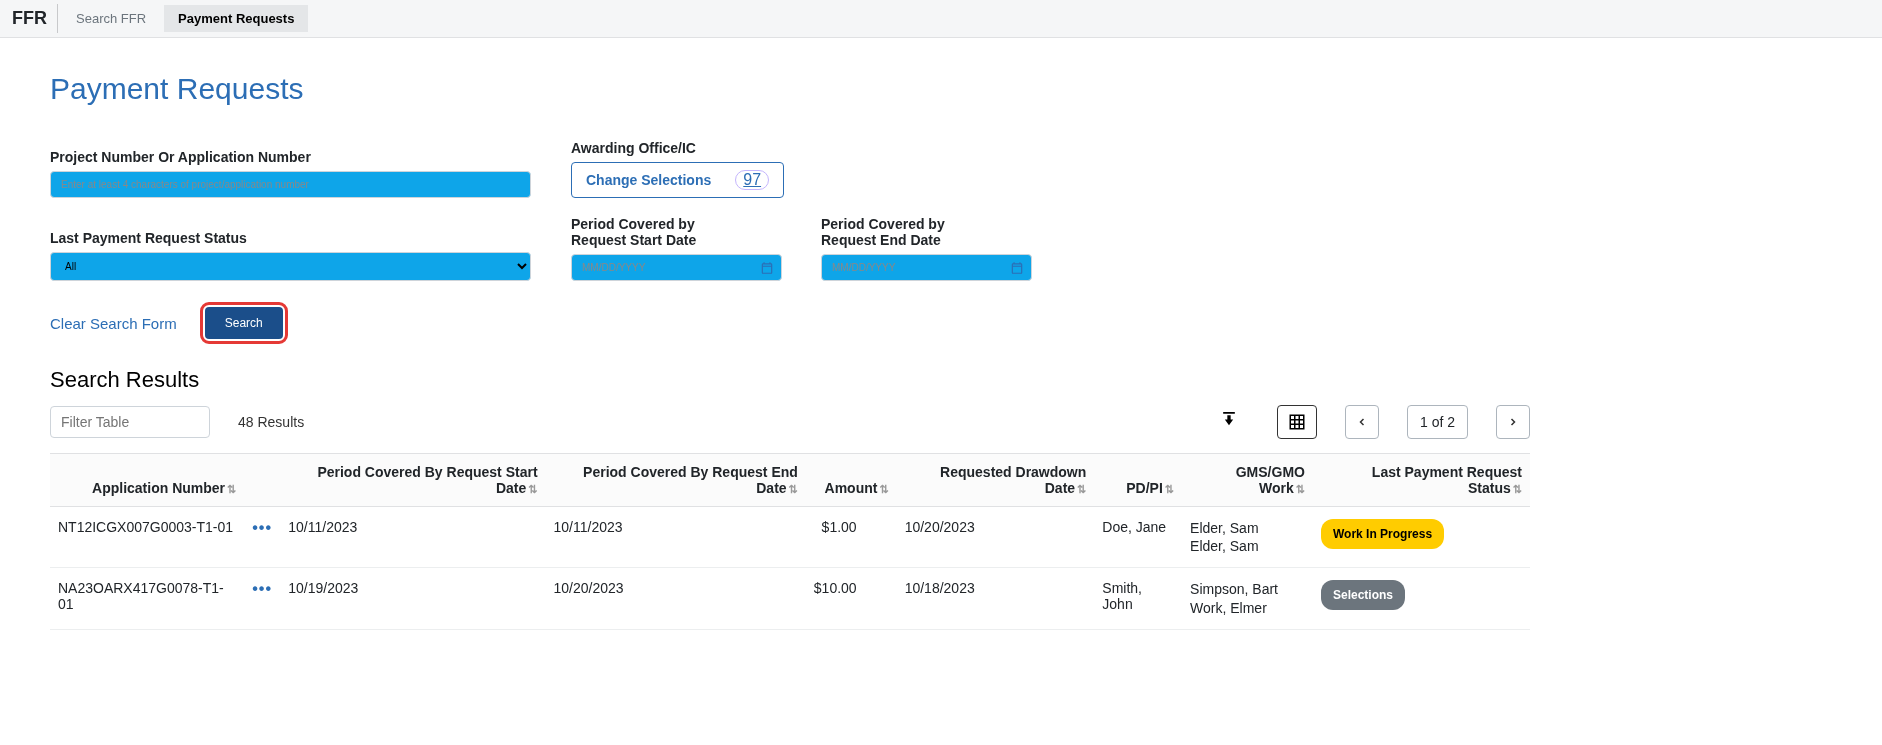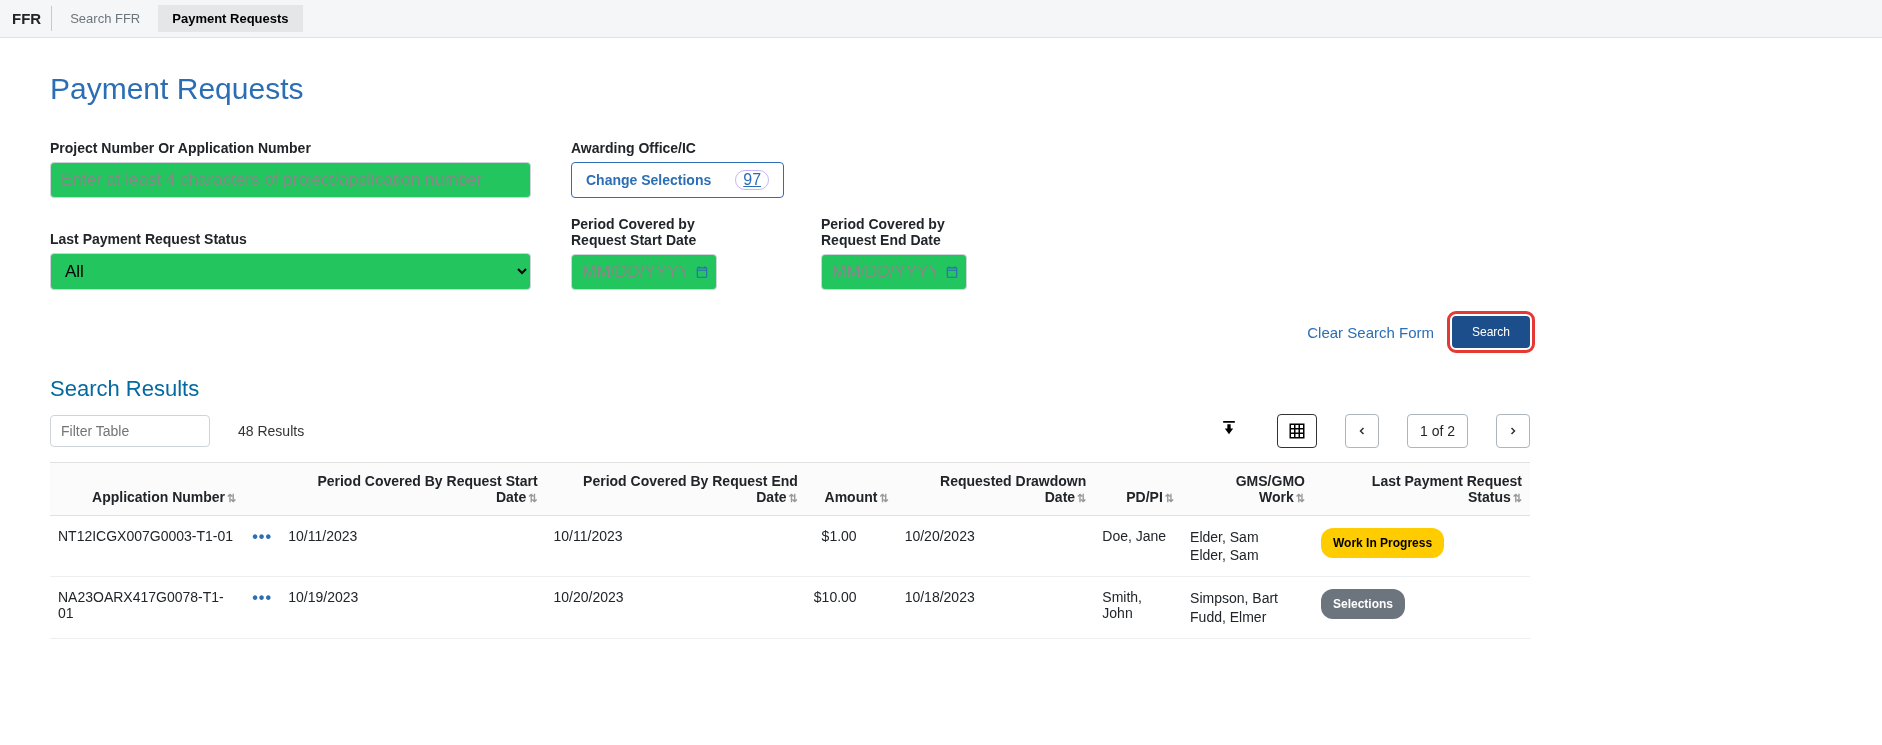--- a/index.html
+++ b/index.html
@@ -14,21 +14,21 @@
     background: #f5f6f7;
     border-bottom: 1px solid #e0e1e3;
     padding: 4px 8px;
     display: flex;
     align-items: center;
     gap: 4px;
     min-height: 38px;
   }
   .topbar-app {
     font-weight: 600;
-    font-size: 15px;
+    font-size: 18px;
     padding: 4px 10px 4px 4px;
     border-right: 1px solid #c8c9cb;
   }
   .topbar-link {
     font-size: 13px;
     color: #6c757d;
     padding: 6px 14px;
     cursor: pointer;
   }
   .topbar-link.active {
@@ -58,28 +58,28 @@
   .form-group.g-mid { width: 175px; }
   label.field-label {
     font-weight: 600;
     font-size: 14px;
     margin-bottom: 6px;
   }
   input.text-input, select.select-input {
     border: 1px solid #ced4da;
     border-radius: 4px;
     padding: 7px 10px;
-    font-size: 17px;
-    background: #22c55e;
+    font-size: 10px;
+    background: #0ea5e9;
   }
   select.select-input { appearance: auto; }
   input.text-input::placeholder { color: #888; }
   .date-wrap {
     position: relative;
-    width: 146px;
+    width: 211px;
   }
   .date-wrap input { width: 100%; padding-right: 30px; }
   .date-wrap .cal-icon {
     position: absolute;
     right: 8px;
     top: 50%;
     transform: translateY(-50%);
     color: #2c6eb5;
     pointer-events: none;
   }
@@ -99,22 +99,22 @@
   .btn-outline .badge-count {
     border: 1px solid #c4b5fd;
     border-radius: 10px;
     padding: 0px 7px;
     font-size: 16px;
     font-weight: 400;
     text-decoration: underline;
   }
   .actions-row {
     display: flex;
-    justify-content: flex-end;
-    gap: 18px;
+    justify-content: flex-start;
+    gap: 28px;
     align-items: center;
     margin: 26px 0 10px 0;
   }
   .link-action {
     color: #2c6eb5;
     cursor: pointer;
     font-size: 15px;
   }
   .btn-primary {
     background: #1b4e8a;
@@ -123,21 +123,21 @@
     padding: 9px 20px;
     border-radius: 4px;
     font-size: 12px;
     cursor: pointer;
   }
   .btn-primary.highlight-ring {
     outline: 3px solid #e53935;
     outline-offset: 2px;
   }
   h2.section-title {
-    color: #0369a1;
+    color: #000000;
     font-weight: 400;
     font-size: 22px;
     margin: 28px 0 12px 0;
   }
   .results-bar {
     display: flex;
     align-items: center;
     gap: 28px;
   }
   .results-bar input.filter {
@@ -361,21 +361,21 @@
           <td>NA23OARX417G0078-T1-01</td>
           <td><span class="ellipsis-btn">•••</span></td>
           <td>10/19/2023</td>
           <td>10/20/2023</td>
           <td style="text-align:right;padding-right:40px">$10.00</td>
           <td>10/18/2023</td>
           <td>Smith, John</td>
           <td>
             <div class="multi-line">
               <div>Simpson, Bart</div>
-              <div>Fudd, Elmer</div>
+              <div>Work, Elmer</div>
             </div>
           </td>
           <td><span class="pill sub">Selections</span></td>
         </tr>
       </tbody>
   </table>
 
 </div>
 
 </body></html>

